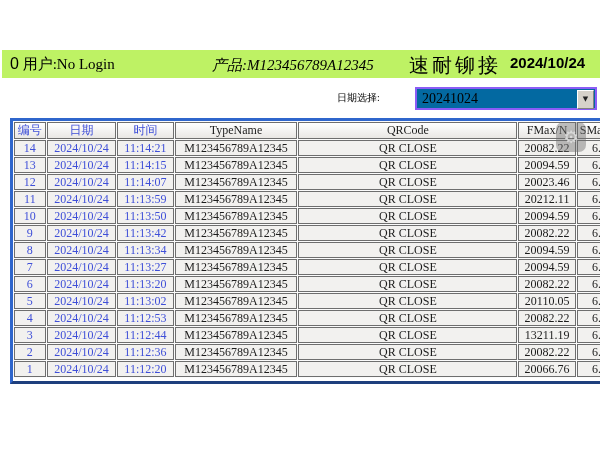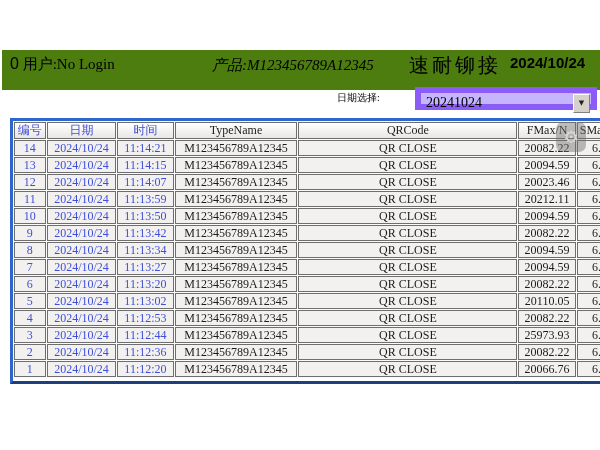--- a/index.html
+++ b/index.html
@@ -7,22 +7,22 @@
     width: 600px; height: 450px;
     overflow: hidden;
     background: #ffffff;
     font-family: "Liberation Serif", "DejaVu Serif", serif;
     position: relative;
   }
   .abs { position: absolute; }
 
   
   .topbar {
-    left: 2px; top: 50px; width: 598px; height: 40px;
-    background: #4d7c0f;
+    left: 2px; top: 50px; width: 598px; height: 28px;
+    background: #bef264;
   }
   .topbar .user {
     left: 8px; top: 5px; font-size: 15px; color: #000;
   }
   .topbar .user .uid {
     font-family: "Liberation Sans", sans-serif; font-size: 16px;
   }
   .topbar .product {
     left: 210px; top: 6px; font-size: 15px; color: #000; font-style: italic;
   }
@@ -31,21 +31,21 @@
   }
   .topbar .bardate {
     left: 508px; top: 4px; font-size: 15px; font-weight: bold;
     font-family: "Liberation Sans", sans-serif; color: #000;
   }
 
   
   .sel-label { left: 337px; top: 91px; font-size: 10px; color: #000; }
   .combo {
     left: 415px; top: 87px; width: 182px; height: 23px;
-    background: #c4b5fd; border: 6px solid #8b5cf6; box-sizing: border-box;
+    background: #0369a1; border: 2px solid #8b5cf6; box-sizing: border-box;
   }
   .combo .val {
     left: 5px; top: 2px; font-size: 14px; color: #000;
   }
   .combo .dropbtn {
     position: absolute; right: 1px; top: 1px; width: 17px; height: 19px;
     background: #d6d2ca; border: 1px solid;
     border-color: #ffffff #808080 #808080 #ffffff;
     box-sizing: border-box; text-align: center;
     font-size: 7px; line-height: 17px; color: #222;
@@ -243,21 +243,21 @@
     <td class="c-dark">20082.22</td>
     <td class="c-dark">6.77</td>
   </tr>
 
   <tr>
     <td class="c-blue">3</td>
     <td class="c-blue">2024/10/24</td>
     <td class="c-blue">11:12:44</td>
     <td class="c-dark">M123456789A12345</td>
     <td class="c-dark">QR CLOSE</td>
-    <td class="c-dark">25973.93</td>
+    <td class="c-dark">13211.19</td>
     <td class="c-dark">6.71</td>
   </tr>
 
   <tr>
     <td class="c-blue">2</td>
     <td class="c-blue">2024/10/24</td>
     <td class="c-blue">11:12:36</td>
     <td class="c-dark">M123456789A12345</td>
     <td class="c-dark">QR CLOSE</td>
     <td class="c-dark">20082.22</td>

